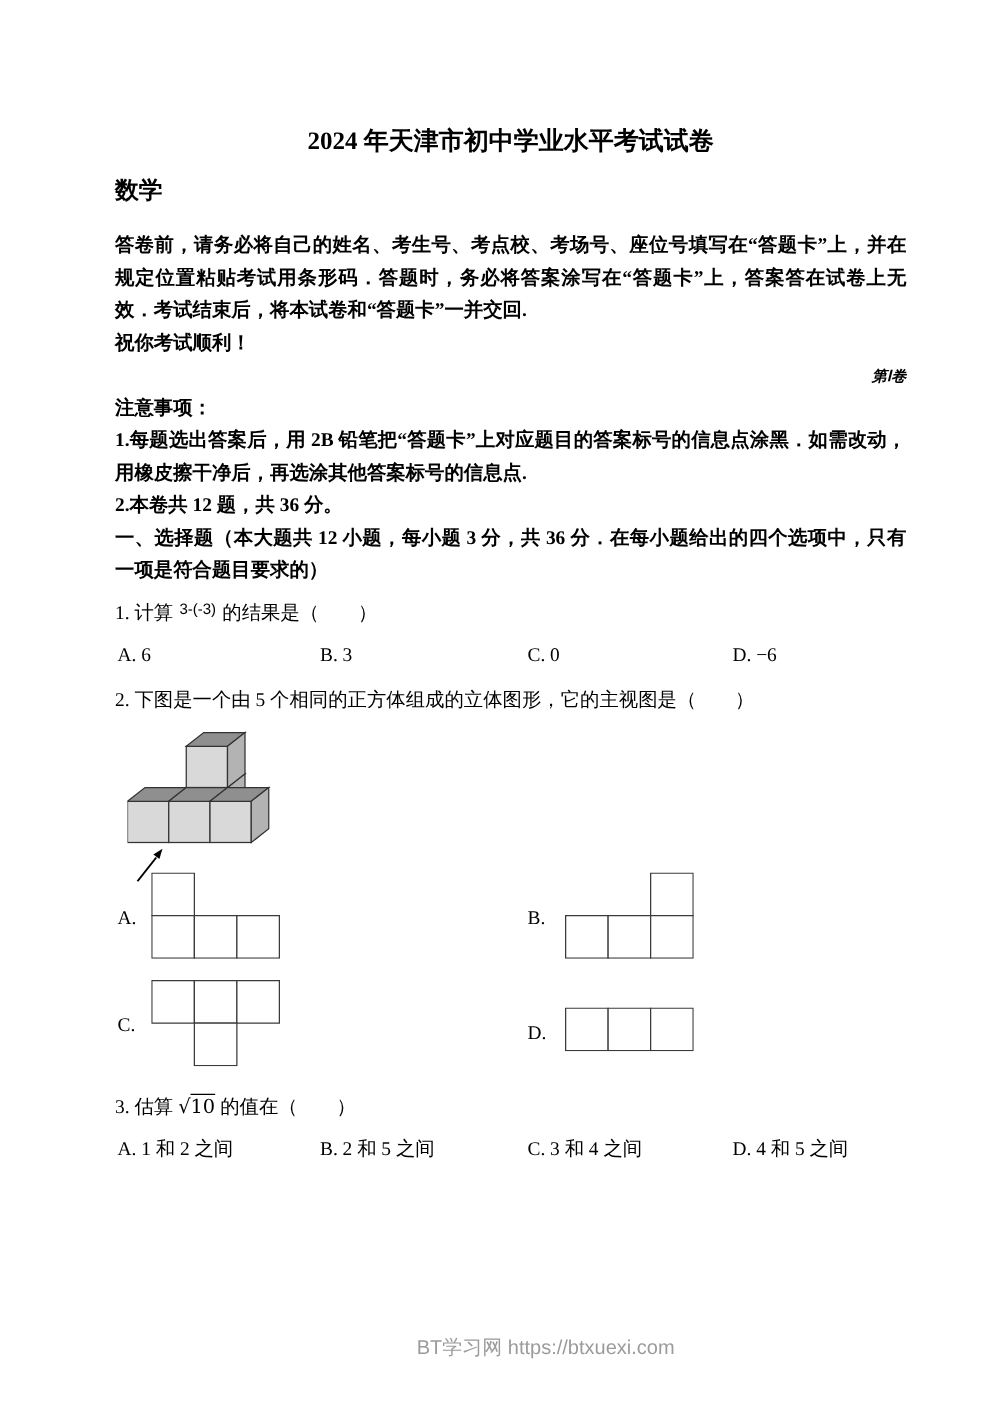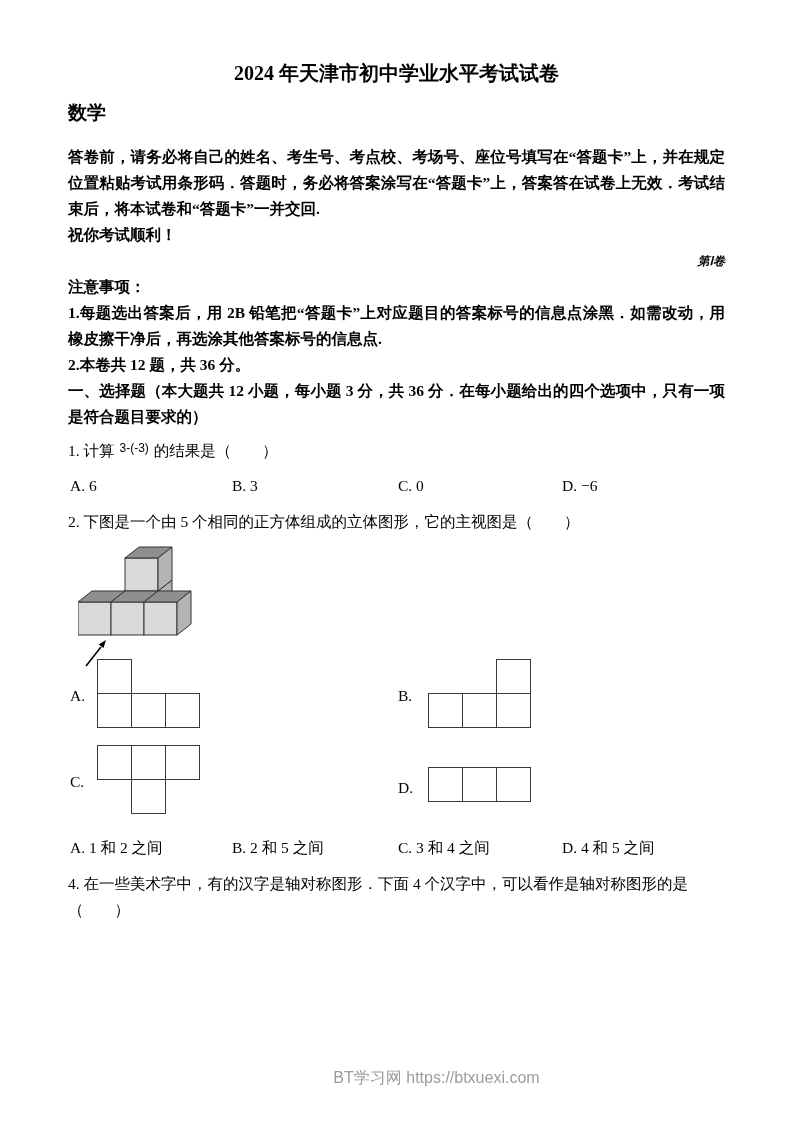--- a/index.html
+++ b/index.html
@@ -2,21 +2,21 @@
 <html style="--cube-front: #d9d9d9; --cube-top: #8f8f8f; --cube-side: #b3b3b3;"><head>
 <meta charset="utf-8">
 <style>
   html, body { margin: 0; padding: 0; }
   body {
     width: 793px; height: 1122px;
     background: #ffffff; color: #000;
     font-family: "Liberation Serif", serif;
     position: relative; overflow: hidden;
   }
-  .page { padding: 60px 68px 0 68px; }
+  .page { padding: 60px 68px 0 92px; margin-top: 40px; }
   .title {
     font-size: 20px; font-weight: bold; text-align: center;
     line-height: 26px; margin-bottom: 14px;
   }
   .subject {
     font-size: 19px; font-weight: bold; 
     line-height: 26px; margin-bottom: 18px;
   }
   p { margin: 0; }
   .b { font-weight: bold; }
@@ -140,24 +140,24 @@
         </svg></span>
 
     <span class="optlabel ld">D.</span>
     <span class="gridfig fd"><svg width="103" height="35">
           <rect x="0.5" y="0.5" width="34" height="34" fill="#ffffff" stroke="#3a3a3a"></rect>
           <rect x="34.5" y="0.5" width="34" height="34" fill="#ffffff" stroke="#3a3a3a"></rect>
           <rect x="68.5" y="0.5" width="34" height="34" fill="#ffffff" stroke="#3a3a3a"></rect>
         </svg></span>
   </div>
 
+  <p class="stem mt6"><span>3. 估算</span><span class="sqrt"><span>√</span><span class="radicand">10</span></span><span>的值在（　　）</span></p>
   <div class="opt-row">
     <span class="opt c1">A. 1 和 2 之间</span>
     <span class="opt c2">B. 2 和 5 之间</span>
     <span class="opt c3">C. 3 和 4 之间</span>
     <span class="opt c4">D. 4 和 5 之间</span>
   </div>
 
-  <p class="stem mt10">4. 在一些美术字中，有的汉字是轴对称图形．下面 4 个汉字中，可以看作是轴对称图形的是（　　）</p>
 
 </div>
 
 <div class="watermark">BT学习网 https://btxuexi.com</div>
 
 </body></html>

